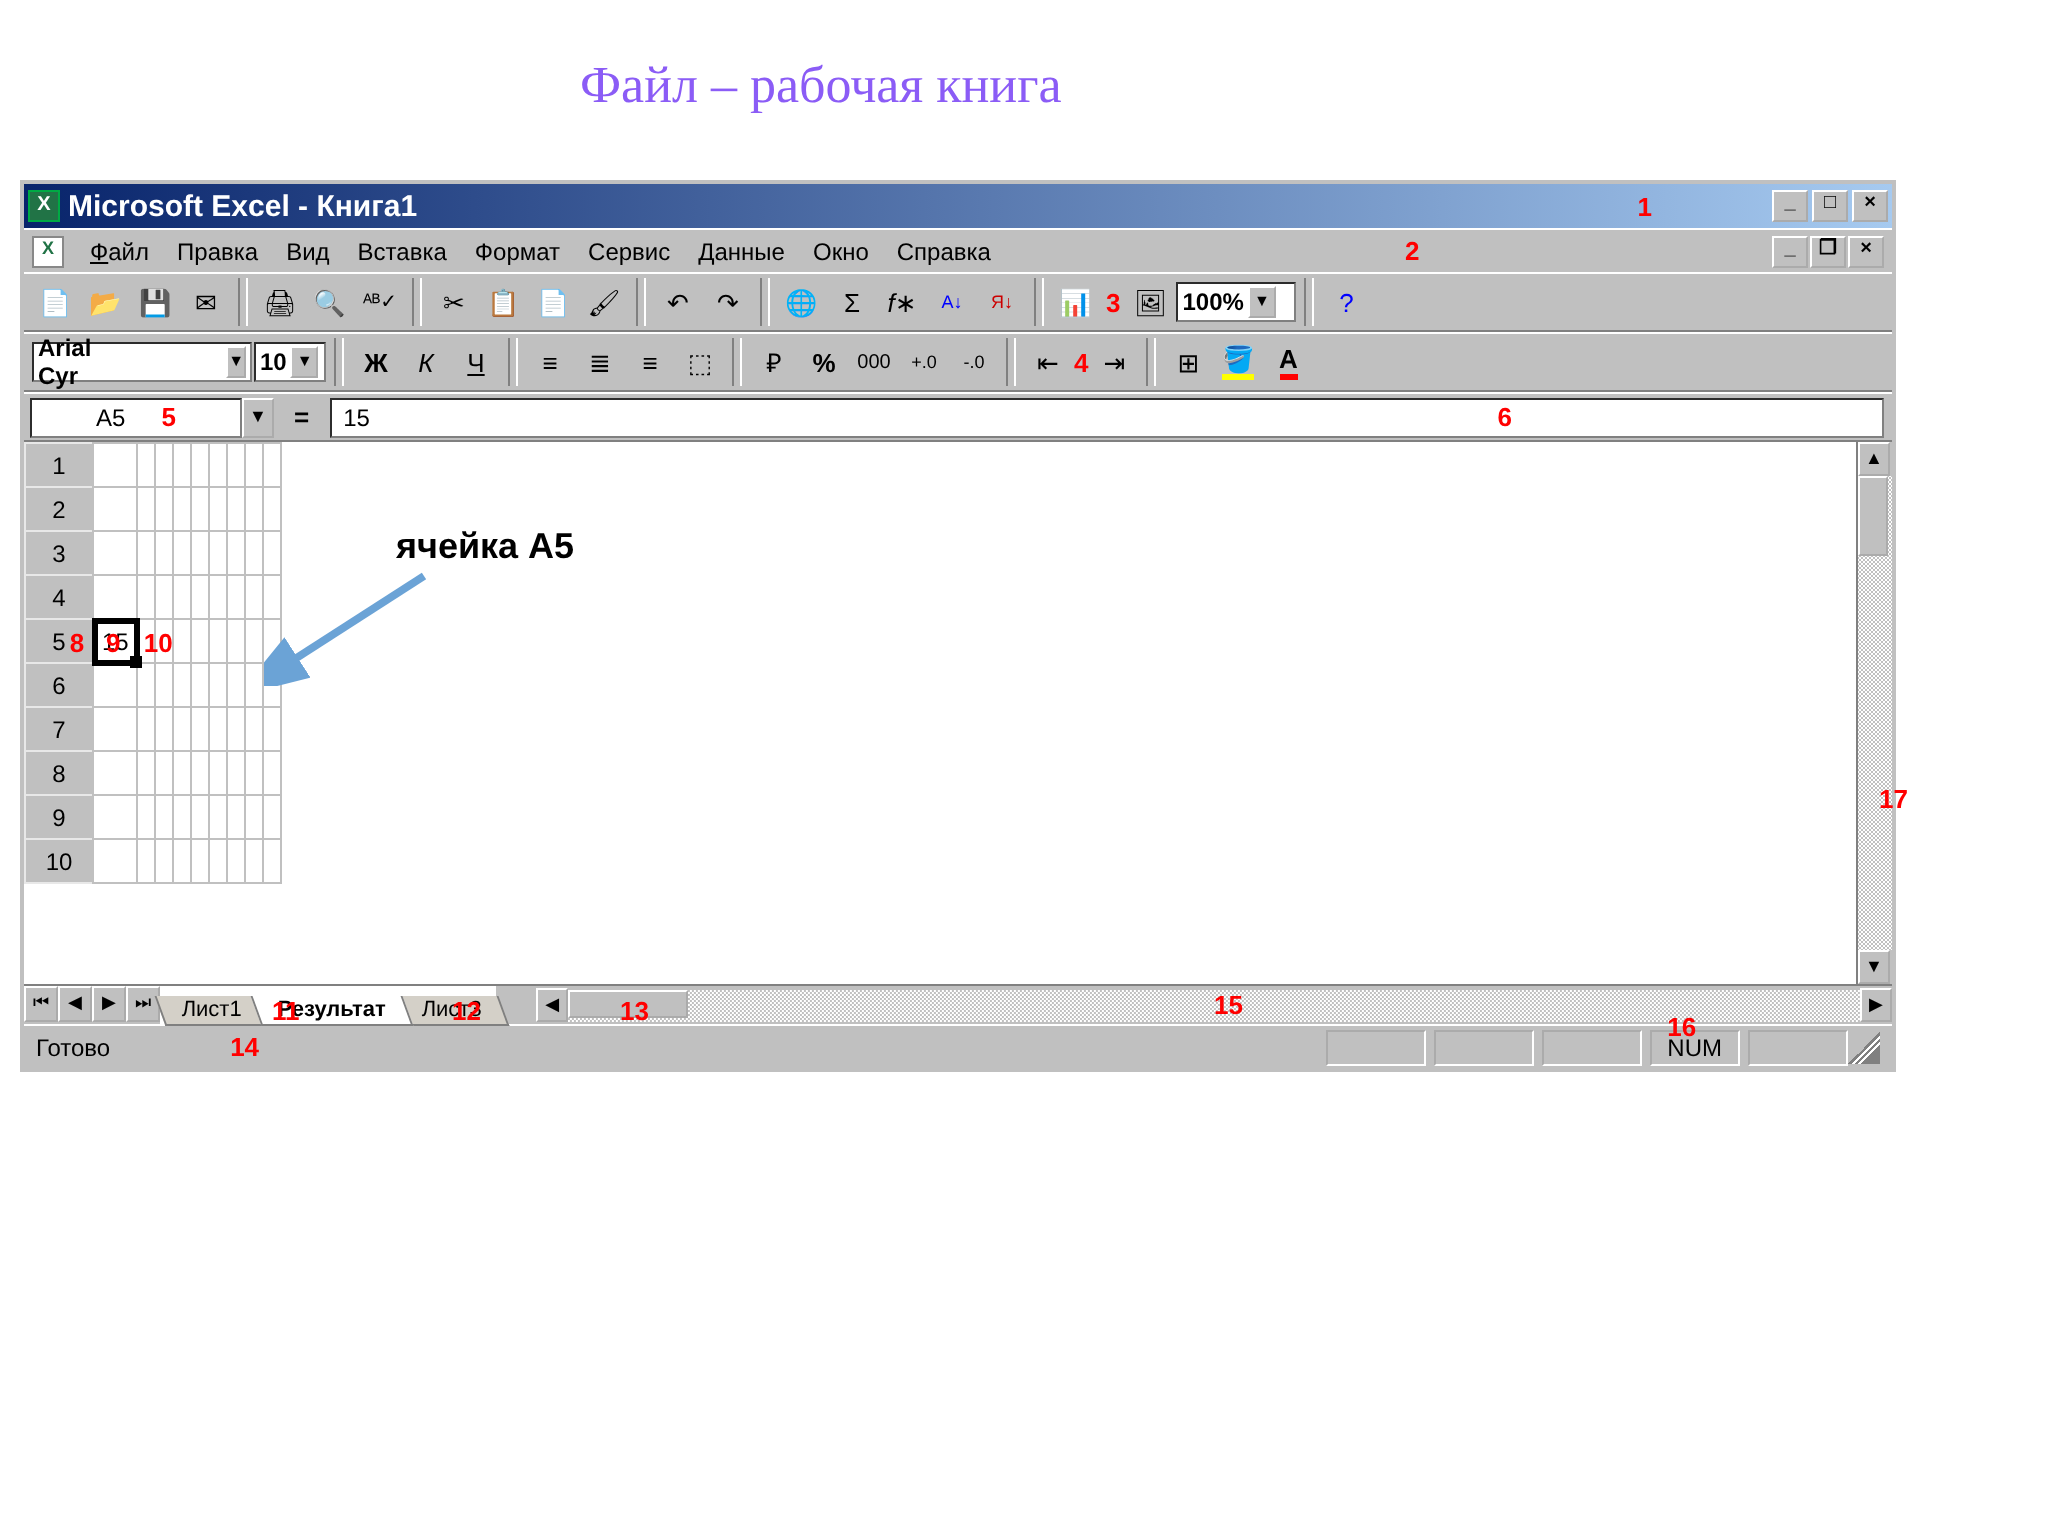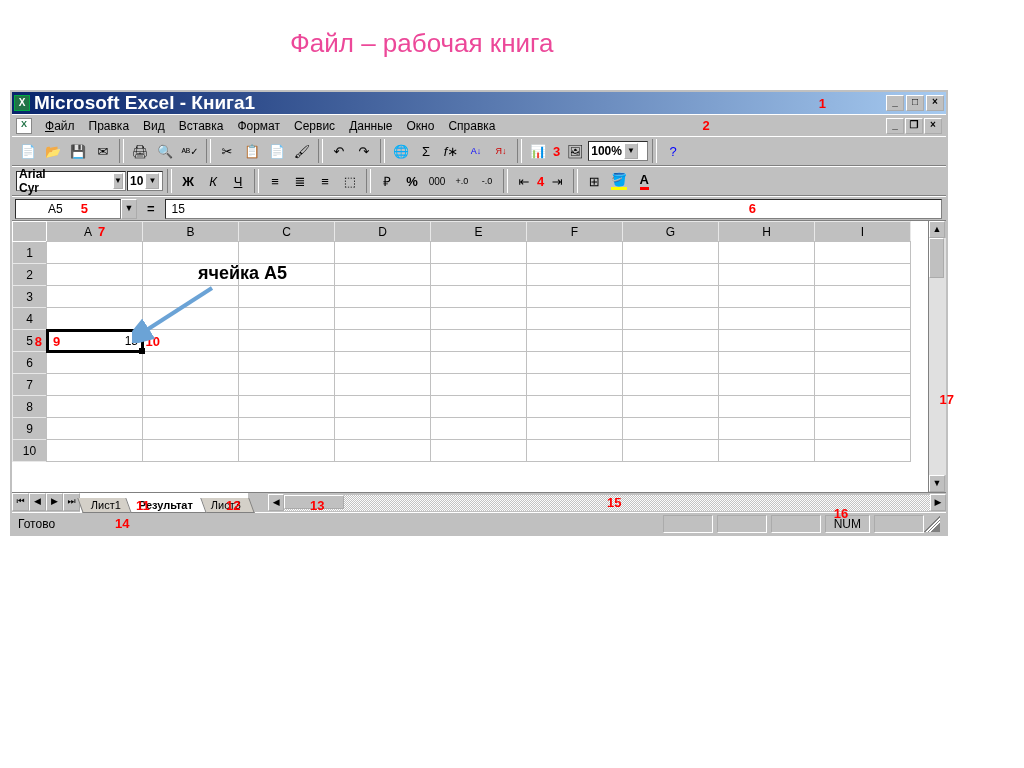--- a/index.html
+++ b/index.html
@@ -1,21 +1,21 @@
 <!DOCTYPE html>
 <html><head>
 <meta charset="utf-8">
 <style>
   * { box-sizing: border-box; margin: 0; padding: 0; }
   body { font-family: "MS Sans Serif", Tahoma, Arial, sans-serif; font-size: 11px; background: #fff; width: 1024px; height: 768px; position: relative; }
-  .slide-title { color: #ec4899; font-size: 26px; font-family: Liberation Sans, sans-serif; position: absolute; top: 28px; left: 290px; }
+  .slide-title { color: #8b5cf6; font-size: 26px; font-family: Liberation Serif, serif; position: absolute; top: 28px; left: 290px; }
   .excel-window { position: absolute; top: 90px; left: 10px; width: 938px; border: 2px solid #c0c0c0; background: #c0c0c0; }
   .titlebar { background: linear-gradient(to right, #08246b, #a6caf0); color: #fff; height: 22px; display: flex; align-items: center; padding: 0 2px; }
   .titlebar-icon { width: 16px; height: 16px; background: #217346; border: 1px solid #0a4; margin-right: 4px; display: inline-block; font-size: 10px; color: #fff; text-align: center; line-height: 14px; font-weight: bold; }
-  .titlebar-text { font-weight: bold; font-size: 19px; }
+  .titlebar-text { font-weight: bold; font-size: 15px; }
   .titlebar-spacer { flex: 1; }
   .win-controls { display: flex; gap: 2px; }
   .win-btn { width: 18px; height: 16px; background: #c0c0c0; border: 1px outset #fff; font-size: 10px; text-align: center; line-height: 12px; cursor: pointer; font-family: Marlett, Arial; font-weight: bold; color: #000; }
   .menubar { background: #c0c0c0; height: 22px; display: flex; align-items: center; padding: 2px 4px; border-top: 1px solid #fff; }
   .menubar-icon { width: 16px; height: 16px; border: 1px solid #888; background: #fff; margin-right: 6px; display: inline-block; font-size: 9px; text-align: center; color: #217346; font-weight: bold; }
   .menu-item { padding: 2px 7px; cursor: pointer; font-size: 12px; }
   .menu-item u { text-decoration: underline; }
   .doc-controls { margin-left: auto; display: flex; gap: 1px; }
   .toolbar { background: #c0c0c0; border-top: 1px solid #fff; border-bottom: 1px solid #808080; height: 30px; display: flex; align-items: center; padding: 2px 4px; gap: 1px; }
   .tbtn { width: 24px; height: 24px; background: #c0c0c0; border: 1px solid #c0c0c0; cursor: pointer; display: flex; align-items: center; justify-content: center; font-size: 13px; position: relative; }
@@ -201,32 +201,20 @@
     </div>
     <div class="namebox-dd">▼</div>
     <span class="fx-eq">=</span>
     <input class="formula-input" value="15" style="">
     <span class="red-num" style="position:absolute;right:190px">6</span>
   </div>
 
   <div class="grid-area">
     <table class="sheet-table">
       <tbody>
-          <tr>
-        <th class="corner"></th>
-        <th class="col-hdr"><span>A</span> &nbsp;<span class="red-num" style="position:static">7</span></th>
-        <th class="col-hdr">B</th>
-        <th class="col-hdr">C</th>
-        <th class="col-hdr">D</th>
-        <th class="col-hdr">E</th>
-        <th class="col-hdr">F</th>
-        <th class="col-hdr">G</th>
-        <th class="col-hdr">H</th>
-        <th class="col-hdr">I</th>
-      </tr>
       <tr>
             <th class="row-hdr">1</th>
             <td class="cell"></td>
             <td class="cell"></td>
             <td class="cell"></td>
             <td class="cell"></td>
             <td class="cell"></td>
             <td class="cell"></td>
             <td class="cell"></td>
             <td class="cell"></td>

